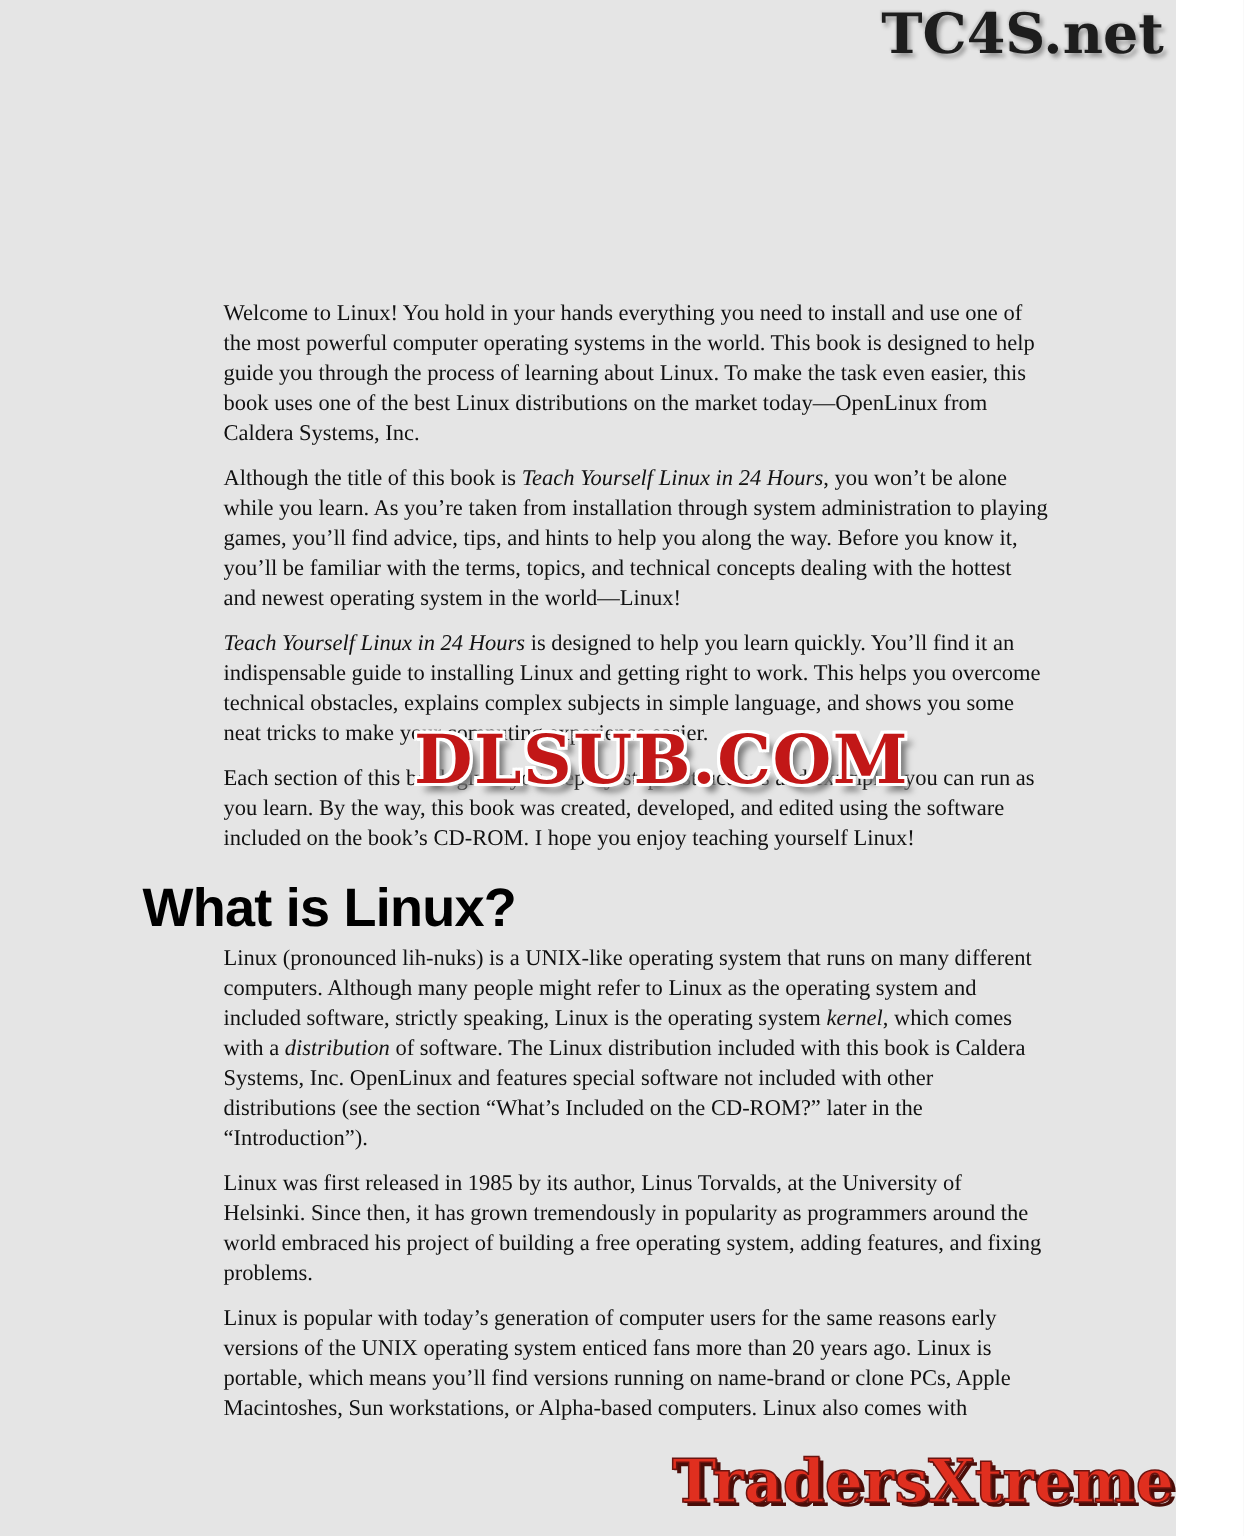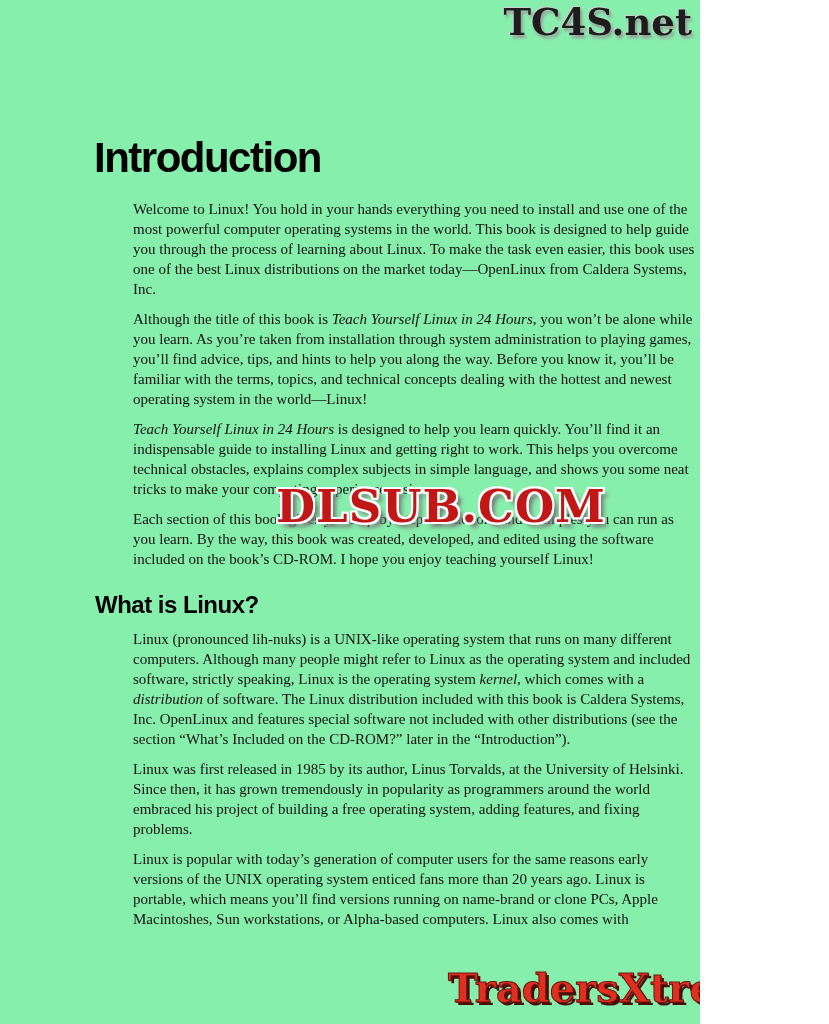--- a/index.html
+++ b/index.html
@@ -2,23 +2,23 @@
 <html><head>
 <meta charset="utf-8">
 <style>
   html, body {
     margin: 0;
     padding: 0;
     background: #ffffff;
   }
   .page {
     position: relative;
-    width: 700px;
+    width: 784px;
     height: 1024px;
-    background: #86efac;
+    background: #e5e5e5;
     overflow: hidden;
     font-family: "Liberation Serif", serif;
     color: #111;
   }
   .page-title {
     position: absolute;
     left: 94px;
     top: 134px;
     margin: 0;
     font-family: "Liberation Sans", sans-serif;
@@ -30,26 +30,26 @@
   .body-col {
     position: absolute;
     left: 133px;
     top: 199px;
     width: 566px;
     font-size: 15px;
     line-height: 20px;
     text-align: left;
   }
   .body-col p {
-    margin: 0 0 10px 0;
+    margin: 0 0 10px 16px;
   }
   .section-heading {
     font-family: "Liberation Sans", sans-serif;
     font-weight: bold;
-    font-size: 24px;
+    font-size: 36px;
     letter-spacing: -0.5px;
     color: #000;
     margin: 26px 0 14px -38px;
   }
   .i { font-style: italic; font-family: Liberation Serif, serif; }
 
   
   .wm-top {
     position: absolute;
     top: 4px;
@@ -91,21 +91,20 @@
     text-shadow: 3px 3px 0 #4a0d08, 1px 1px 0 #6b1410;
   }
 </style>
 </head>
 <body>
 
 <div class="page">
 
   <div class="wm-top">TC4S.net</div>
 
-  <h1 class="page-title">Introduction</h1>
 
   <div class="body-col">
 
     <p><span>Welcome to Linux! You hold in your hands everything you need to install and use one of the most powerful computer operating systems in the world. This book is designed to help guide you through the process of learning about Linux. To make the task even easier, this book uses one of the best Linux distributions on the market today—OpenLinux from Caldera Systems, Inc.</span></p>
 
     <p><span>Although the title of this book is </span><span class="i">Teach Yourself Linux in 24 Hours</span><span>, you won’t be alone while you learn. As you’re taken from installation through system administration to playing games, you’ll find advice, tips, and hints to help you along the way. Before you know it, you’ll be familiar with the terms, topics, and technical concepts dealing with the hottest and newest operating system in the world—Linux!</span></p>
 
     <p><span class="i">Teach Yourself Linux in 24 Hours</span><span> is designed to help you learn quickly. You’ll find it an indispensable guide to installing Linux and getting right to work. This helps you overcome technical obstacles, explains complex subjects in simple language, and shows you some neat tricks to make your computing experience easier.</span></p>
 
     <p><span>Each section of this book gives you step-by-step instructions and examples you can run as you learn. By the way, this book was created, developed, and edited using the software included on the book’s CD-ROM. I hope you enjoy teaching yourself Linux!</span></p>

